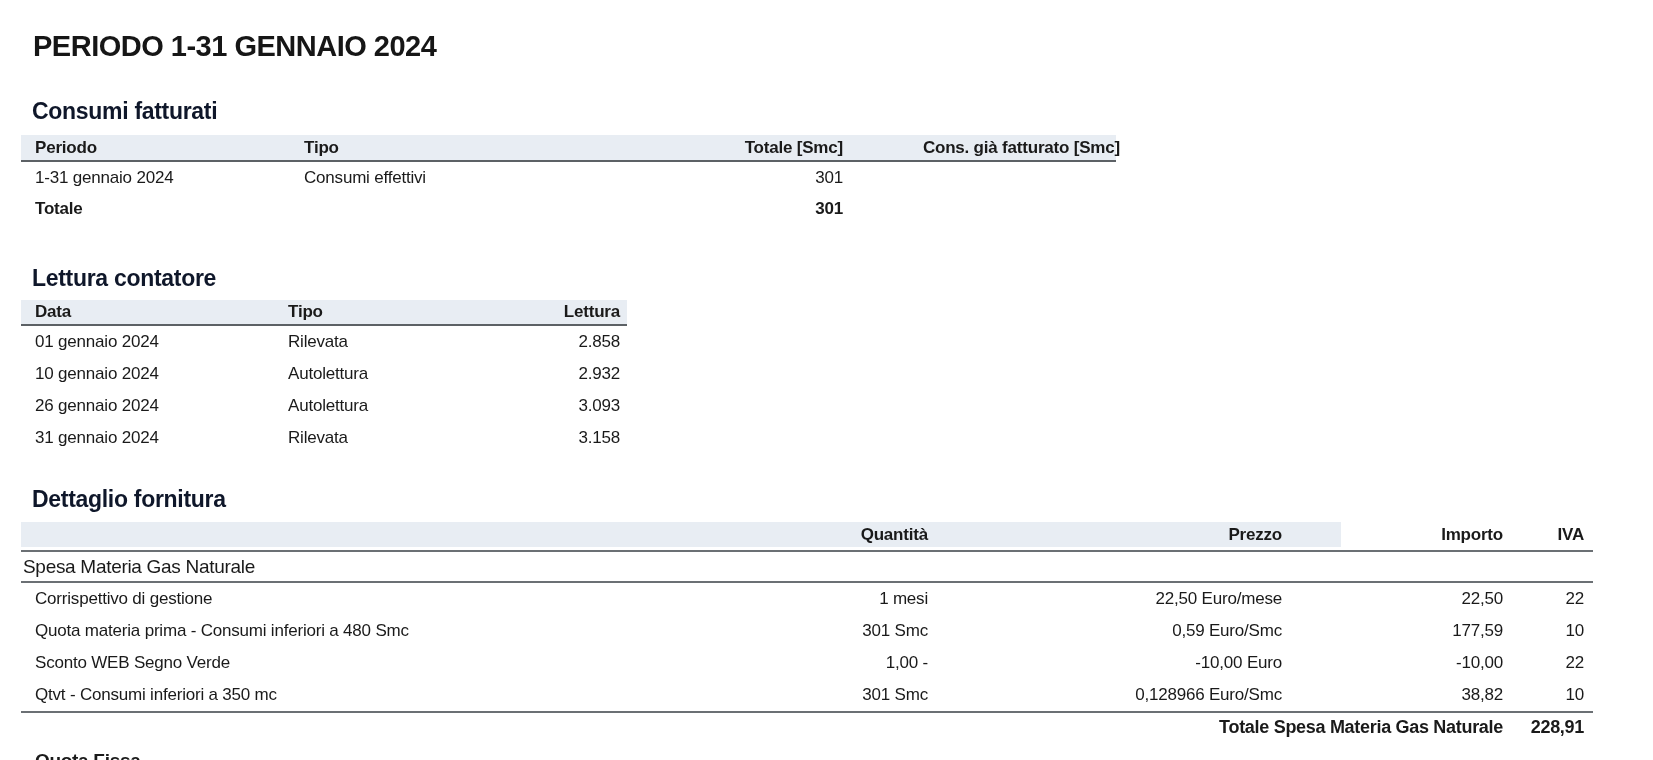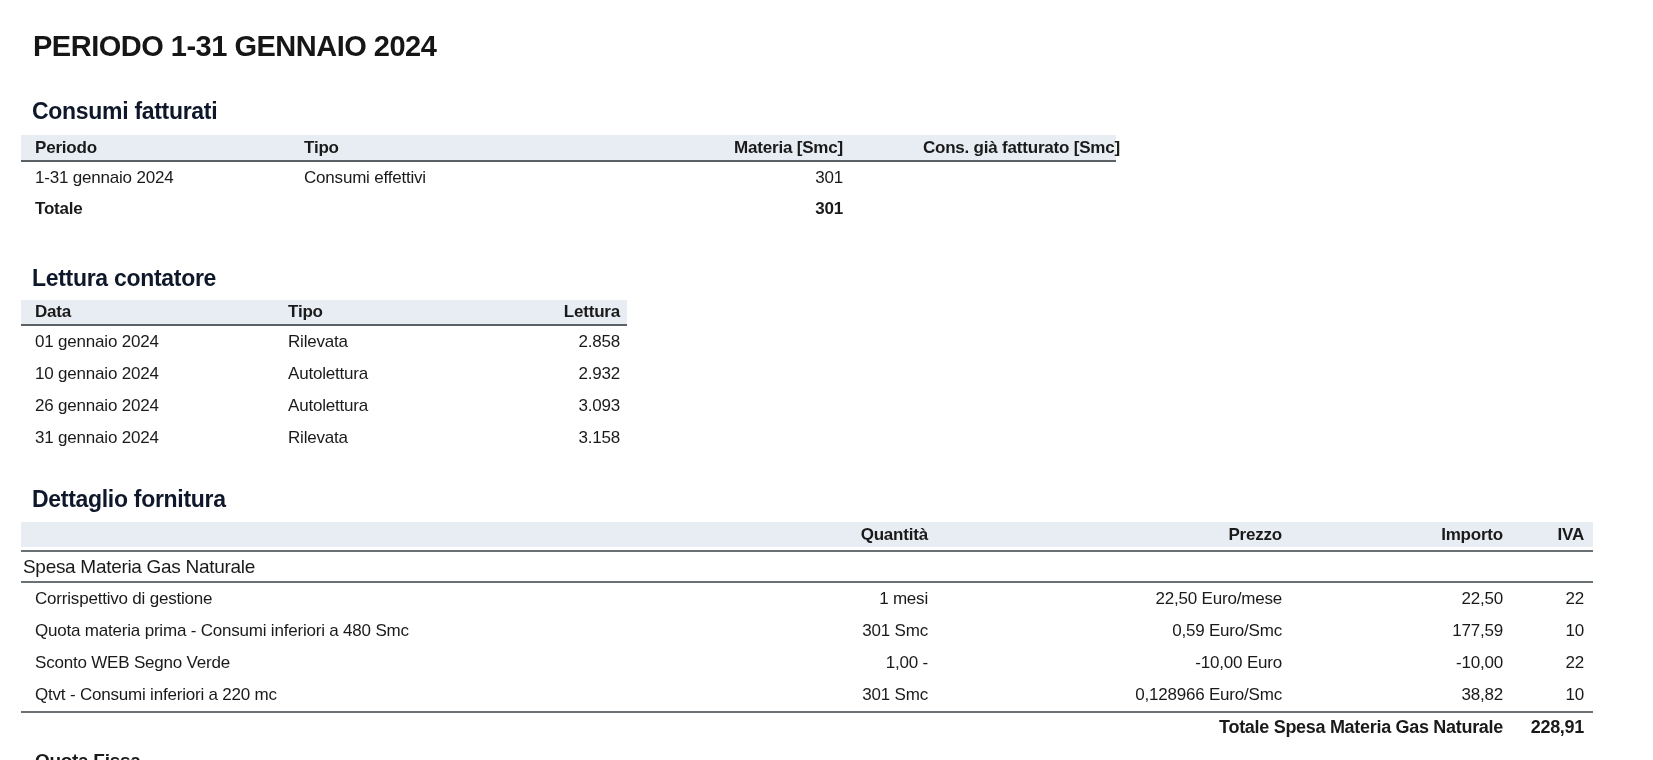--- a/index.html
+++ b/index.html
@@ -47,21 +47,21 @@
 
   
   .t2 { margin-top: 10px; }
   .t2 .row { grid-template-columns: 253px 180px 173px; width: 606px; }
   .t2 .hdr { height: 26px; line-height: 24px; }
   .t2 .data-row { height: 32px; line-height: 32px; }
   .t2 .c3 { padding-right: 7px; }
 
   
   .t3 { margin-top: 11px; }
-  .t3 .row { grid-template-columns: 619px 298px 354px 221px 80px; width: 1572px; }
+  .t3 .row { grid-template-columns: 619px 298px 354px 221px 80px; width: 1320px; }
   .t3 .hdr { height: 25px; line-height: 23px; border-bottom: none; }
   .t3 .data-row { height: 32px; line-height: 32px; }
   .t3 .c2 { padding-right: 10px; }
   .t3 .c3 { padding-right: 10px; }
   .t3 .c4 { padding-right: 10px; }
   .t3 .c5 { padding-right: 9px; }
   .group-title {
     width: 1572px;
     margin-top: 3px;
     border-top: 2px solid #6b7074;
@@ -94,21 +94,21 @@
 
 <div class="page">
 
   <h1 class="doc-title">PERIODO 1-31 GENNAIO 2024</h1>
 
   <h2 class="section-heading sh-consumi">Consumi fatturati</h2>
   <div class="tbl t1">
     <div class="row hdr">
       <div class="cell c1">Periodo</div>
       <div class="cell c2">Tipo</div>
-      <div class="cell right c3">Materia [Smc]</div>
+      <div class="cell right c3">Totale [Smc]</div>
       <div class="cell right c4">Cons. già fatturato [Smc]</div>
     </div>
     <div class="row data-row">
       <div class="cell c1">1-31 gennaio 2024</div>
       <div class="cell c2">Consumi effettivi</div>
       <div class="cell right c3">301</div>
       <div class="cell right c4"></div>
     </div>
     <div class="row data-row bold">
       <div class="cell c1">Totale</div>
@@ -173,21 +173,21 @@
       <div class="cell right c5">10</div>
     </div>
     <div class="row data-row">
       <div class="cell c1">Sconto WEB Segno Verde</div>
       <div class="cell right c2">1,00 -</div>
       <div class="cell right c3">-10,00 Euro</div>
       <div class="cell right c4">-10,00</div>
       <div class="cell right c5">22</div>
     </div>
     <div class="row data-row">
-      <div class="cell c1">Qtvt - Consumi inferiori a 220 mc</div>
+      <div class="cell c1">Qtvt - Consumi inferiori a 350 mc</div>
       <div class="cell right c2">301 Smc</div>
       <div class="cell right c3">0,128966 Euro/Smc</div>
       <div class="cell right c4">38,82</div>
       <div class="cell right c5">10</div>
     </div>
 
     <div class="t3-total">
       <div class="lbl">Totale Spesa Materia Gas Naturale</div>
       <div class="val">228,91</div>
     </div>

